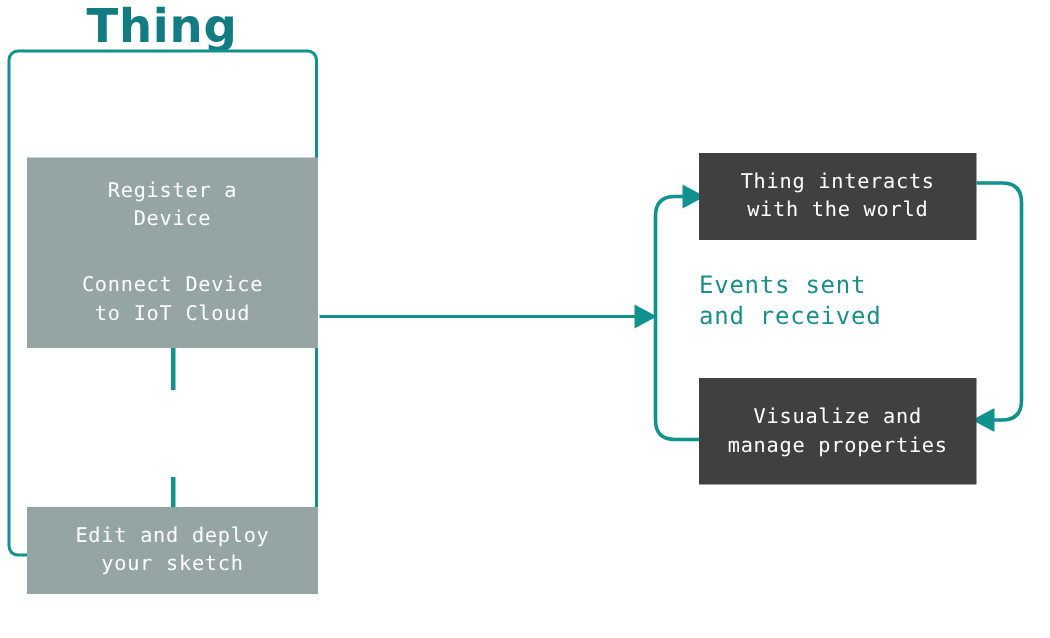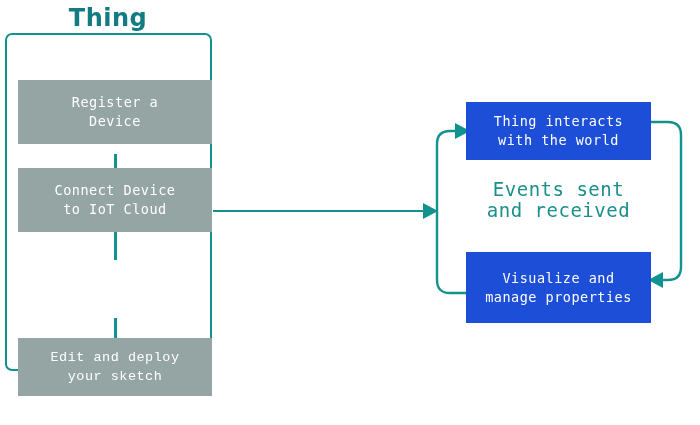--- a/index.html
+++ b/index.html
@@ -12,21 +12,21 @@
   }
   #stage{position:absolute;left:0;top:0;width:700px;height:425px;}
 
   
   .title{
     position:absolute;
     left:0; top:4px; width:216px;
     text-align:center;
     font-family:"DejaVu Sans", sans-serif;
     font-weight:bold;
-    font-size:24px;
+    font-size:31px;
     letter-spacing:0.5px;
     color:#137c82;
     line-height:28px;
   }
 
   
   .thing-container{
     position:absolute;
     left:5px; top:33px;
     width:207px; height:338px;
@@ -47,24 +47,24 @@
     text-align:center;
     display:flex;
     align-items:center;
     justify-content:center;
     letter-spacing:0.5px;
     box-sizing:border-box;
     padding:0 6px;
   }
   .step span{display:block;white-space:pre-line;}
 
-  .step-1{top:45px;height:64px;}
+  .step-1{top:70px;height:64px;}
   .step-2{top:133px;height:64px;}
   .step-3{top:225px;height:58px;}
-  .step-4{top:303px;height:58px;font-family:Liberation Mono, monospace;}
+  .step-4{top:303px;height:58px;}
 
   
   .connector{
     position:absolute;
     left:107px;
     width:3px;
     background:#12928f;
   }
   .conn-1{top:119px;height:14px;}
   .conn-2{top:197px;height:28px;}
@@ -73,43 +73,42 @@
   
   .mid-arrow{position:absolute;left:205px;top:192px;width:240px;height:40px;}
 
   
   .cycle{position:absolute;left:430px;top:95px;width:270px;height:225px;}
 
   .tealbox{
     position:absolute;
     left:36px;
     width:185px;
-    background:#1d4ed8;
+    background:#404040;
     color:#ffffff;
     font-size:13.5px;
     line-height:19px;
     text-align:center;
     display:flex;
     align-items:center;
     justify-content:center;
     letter-spacing:0.5px;
     box-sizing:border-box;
     padding:0 4px;
   }
   .tealbox span{display:block;white-space:pre-line;}
   .box-top{top:7px;height:58px;}
   .box-bottom{top:157px;height:71px;}
 
   .events-label{
     position:absolute;
     left:36px; top:84px;
     width:185px;
-    text-align:center;
     color:#1a8f8c;
-    font-size:19px;
+    font-size:16px;
     line-height:21px;
     letter-spacing:0.5px;
     white-space:pre-line;
   }
 
   .loop-svg{position:absolute;left:0;top:0;width:270px;height:225px;overflow:visible;}
 </style>
 </head>
 <body>
 

